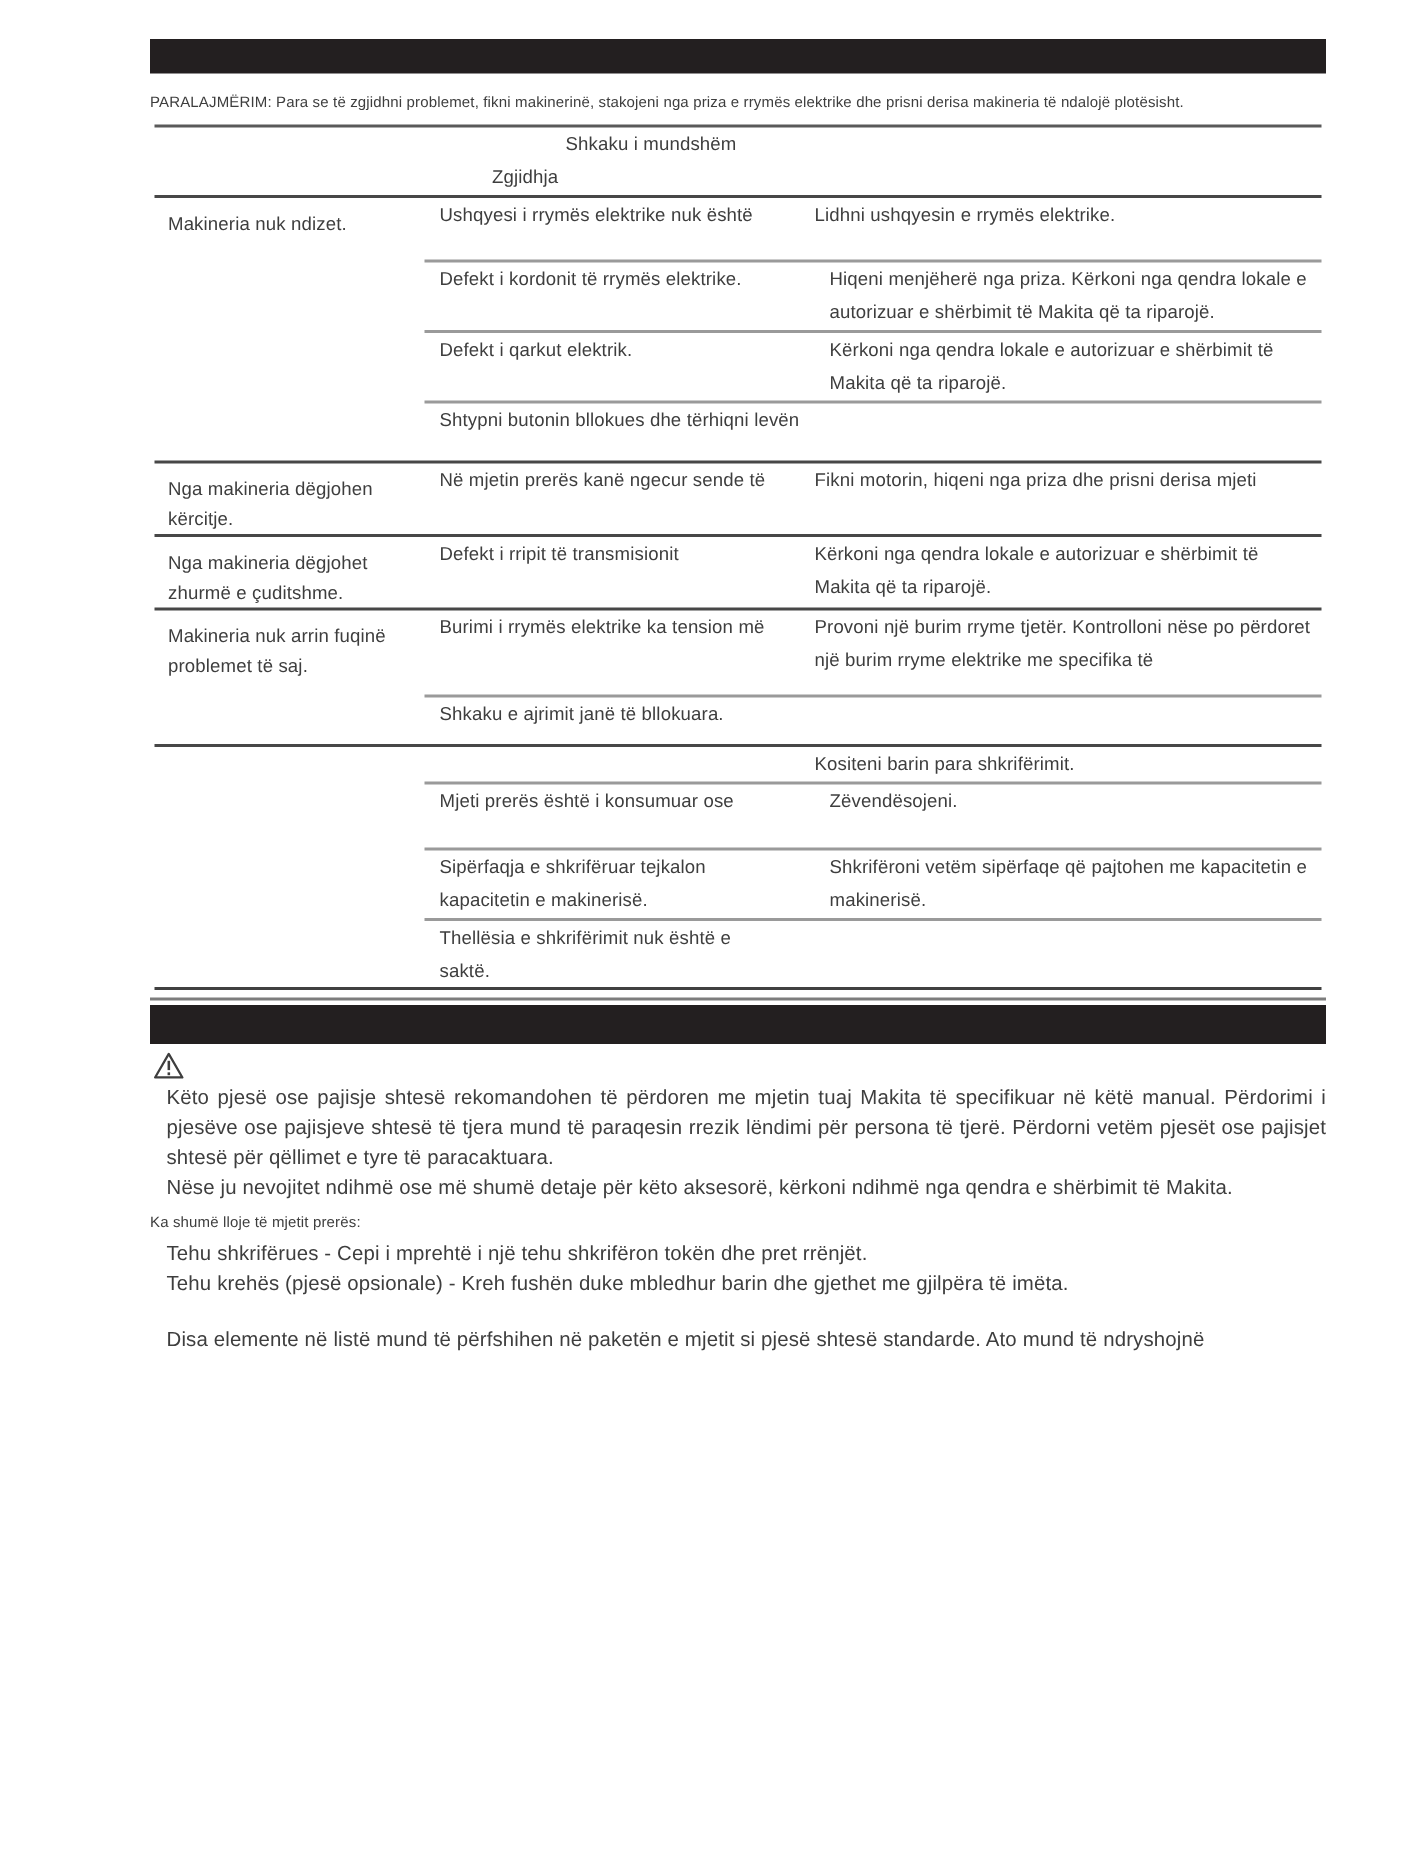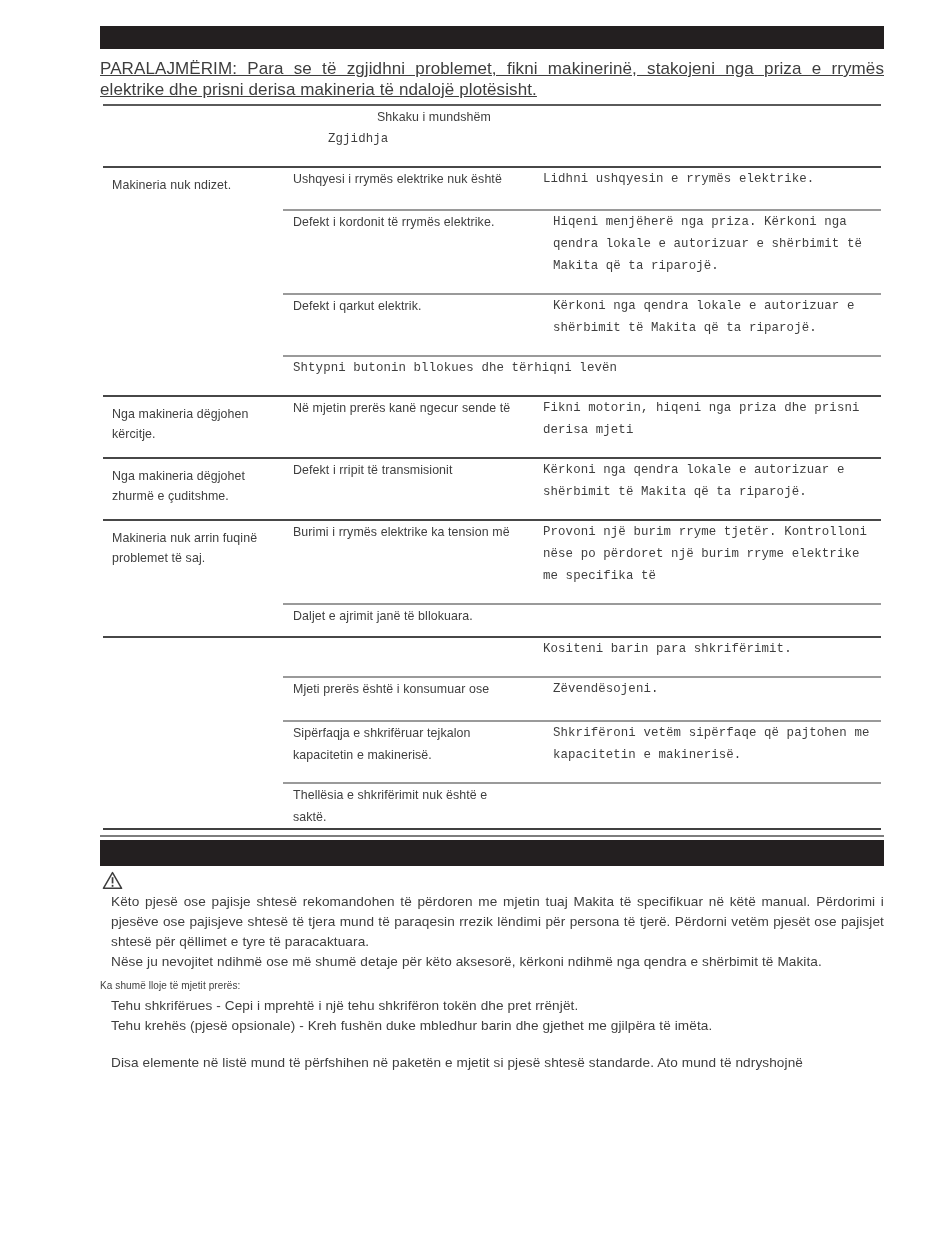--- a/index.html
+++ b/index.html
@@ -7,32 +7,32 @@
     width:950px;height:1244px;background:#ffffff;
     font-family:"Liberation Sans","DejaVu Sans",sans-serif;
     color:#3e3e3e;
     -webkit-font-smoothing:antialiased;
   }
   .page{box-sizing:border-box;width:950px;height:1244px;padding:26px 66px 0 100px;overflow:hidden;}
 
   .bar{height:23px;background:#231f20;}
   .bar2{height:26px;margin-top:3px;}
 
-  .warn-para{margin:9px 0 0 0;font-size:17px;line-height:21px;text-align:justify;letter-spacing:.1px;text-decoration:underline;}
+  .warn-para{margin:9px 0 0 0;font-size:10px;line-height:21px;text-align:justify;letter-spacing:.1px;}
 
   
   .ts-table{
     margin:4px 0 0 3px;width:778px;box-sizing:border-box;
     border-top:2px solid #5a5a5a;border-bottom:2px solid #404040;
     font-size:12.4px;line-height:22px;letter-spacing:.1px;
   }
   .thead{display:flex;align-items:center;min-height:24px;flex-direction:column;}
   .sym-col{width:180px;box-sizing:border-box;padding:0 6px 0 9px;}
   .cause-col{width:250px;box-sizing:border-box;padding:0 6px 0 10px;}
-  .sol-col{width:348px;box-sizing:border-box;padding:0 2px 16px 10px;font-family:Liberation Mono, monospace;}
+  .sol-col{width:348px;box-sizing:border-box;padding:0 2px 1px 10px;}
   .group{display:flex;border-top:2px solid #474747;}
   .symptom{padding-top:7px;line-height:20px;}
   .rows{width:598px;}
   .row{display:flex;align-items:flex-start;}
   .row + .row{border-top:2px solid #9a9a9a;gap:17px;}
 
   .thin-rule{height:2px;background:#7d7d7d;margin-top:5px;}
 
   .warn-icon{display:block;margin:5px 0 0 2px;height:19px;}
 
@@ -101,21 +101,21 @@
     </div>
 
     <div class="group">
       <div class="sym-col symptom">Makineria nuk arrin fuqinë problemet të saj.</div>
       <div class="rows">
         <div class="row" style="min-height:56px">
           <div class="cause-col">Burimi i rrymës elektrike ka tension më</div>
           <div class="sol-col">Provoni një burim rryme tjetër. Kontrolloni nëse po përdoret një burim rryme elektrike me specifika të</div>
         </div>
         <div class="row" style="min-height:31px">
-          <div class="cause-col">Daljet e ajrimit janë të bllokuara.</div>
+          <div class="cause-col">Shkaku e ajrimit janë të bllokuara.</div>
           <div class="sol-col"></div>
         </div>
       </div>
     </div>
 
     <div class="group">
       <div class="sym-col symptom"></div>
       <div class="rows">
         <div class="row" style="min-height:22px">
           <div class="cause-col"></div>

